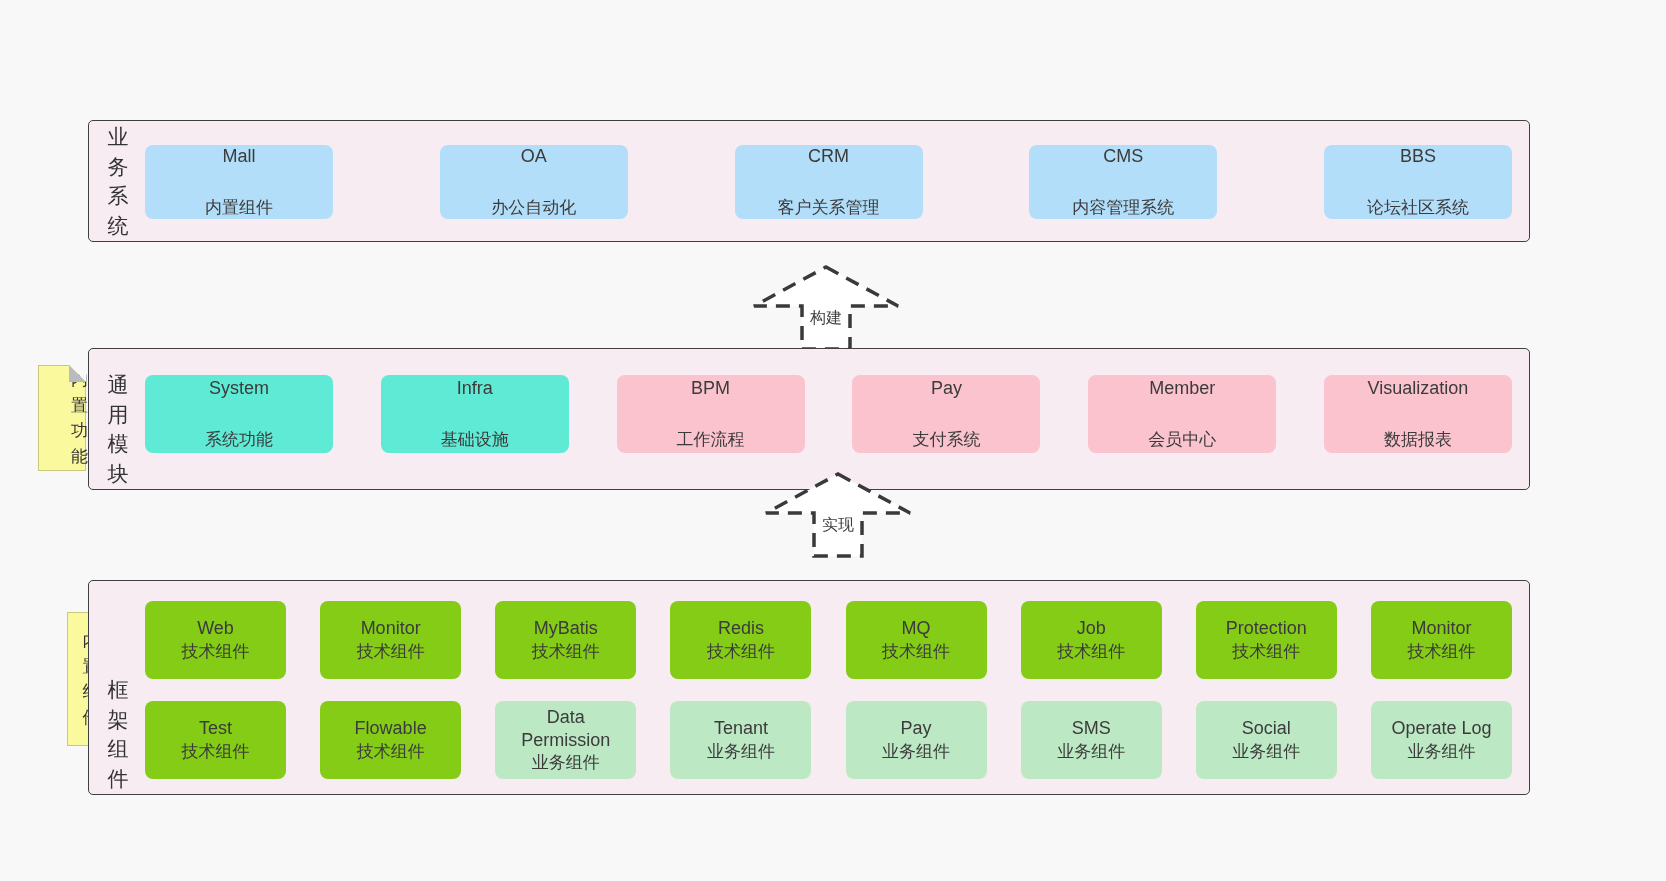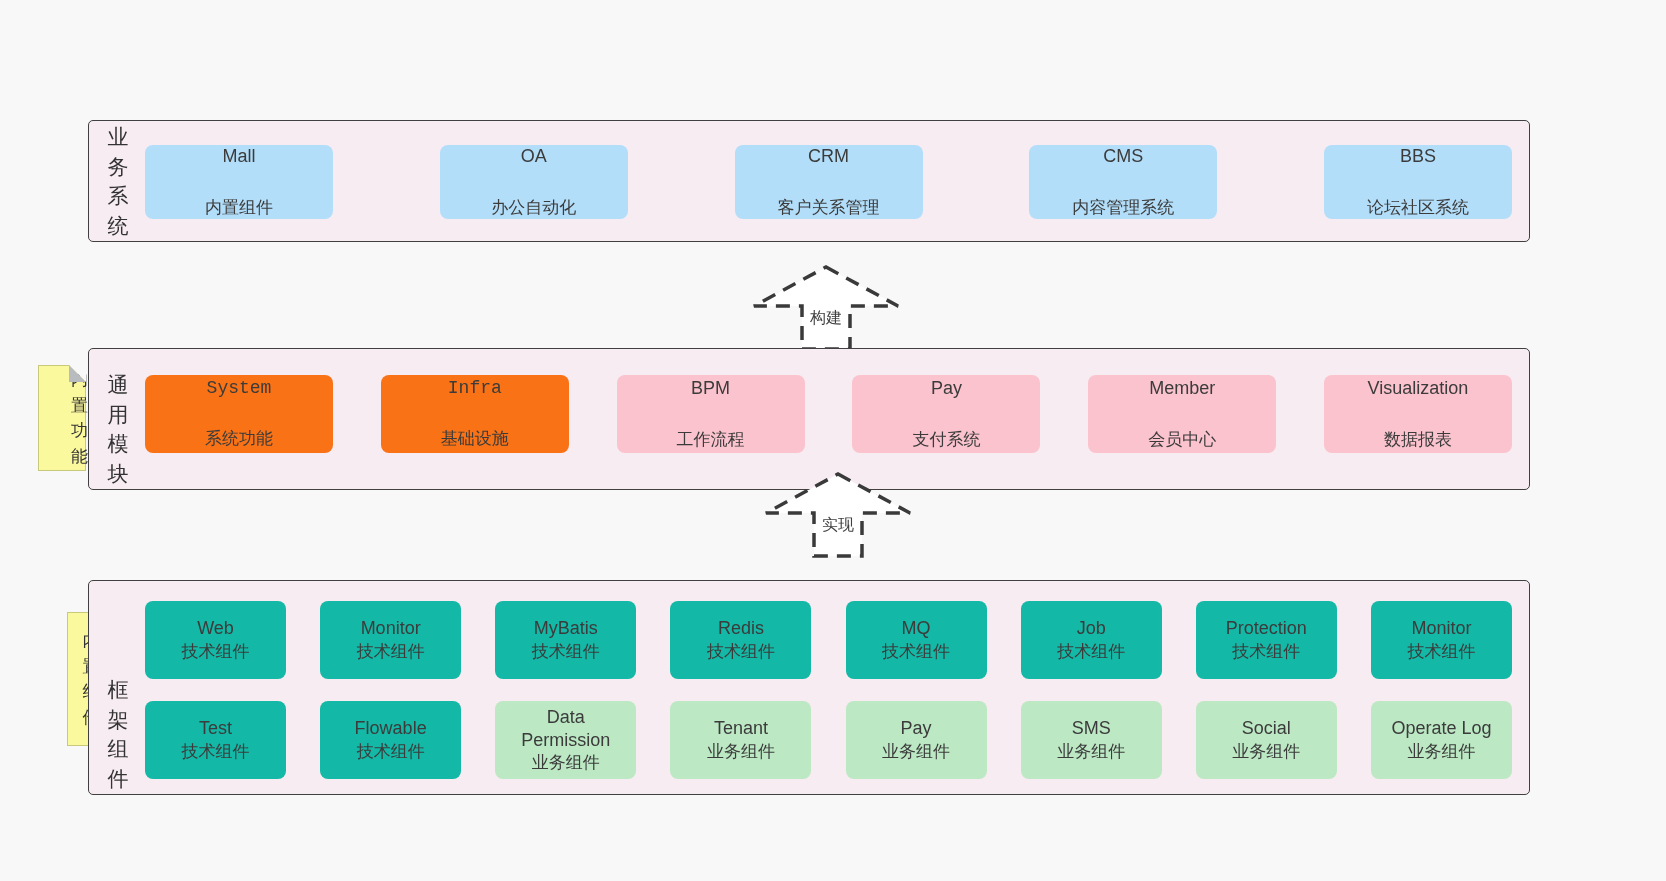--- a/index.html
+++ b/index.html
@@ -49,23 +49,23 @@
     text-align:center;
     height:100%;
     box-sizing:border-box;
     padding:2px 6px;
   }
   .box .t{font-size:18px;line-height:1.3;}
   .box .s{font-size:17px;line-height:1.3;}
   .wide{width:188px;gap:28px;}
   .narrow{width:141px;}
   .blue{background:#b3defa;}
-  .red{background:#f97316;font-family:Liberation Mono, monospace;}
+  .red{background:#5eead4;}
   .pink{background:#fac3cd;}
-  .green{background:#14b8a6;}
+  .green{background:#84cc16;}
   .lgreen{background:#bce8c4;}
 
   
   .note{
     position:absolute;left:38px;width:48px;
     background:#fbf99e;
     border:1px solid #c9c97c;
     box-sizing:border-box;
     display:flex;align-items:center;justify-content:center;
   }

